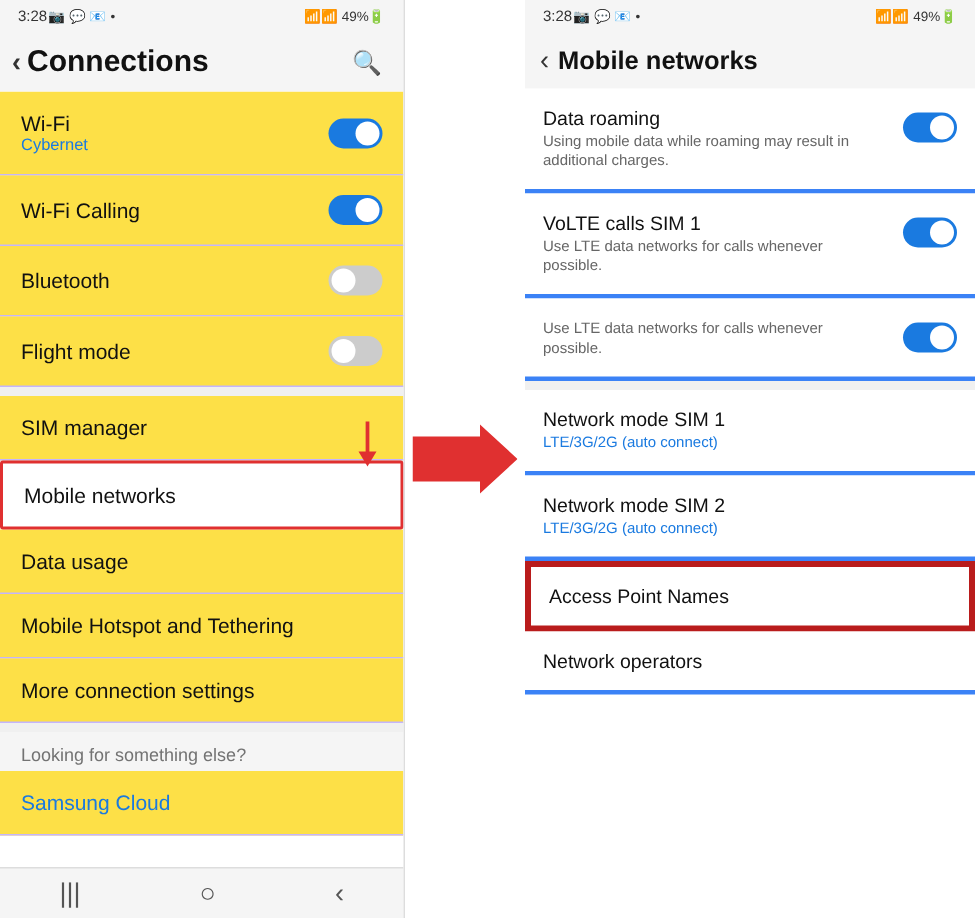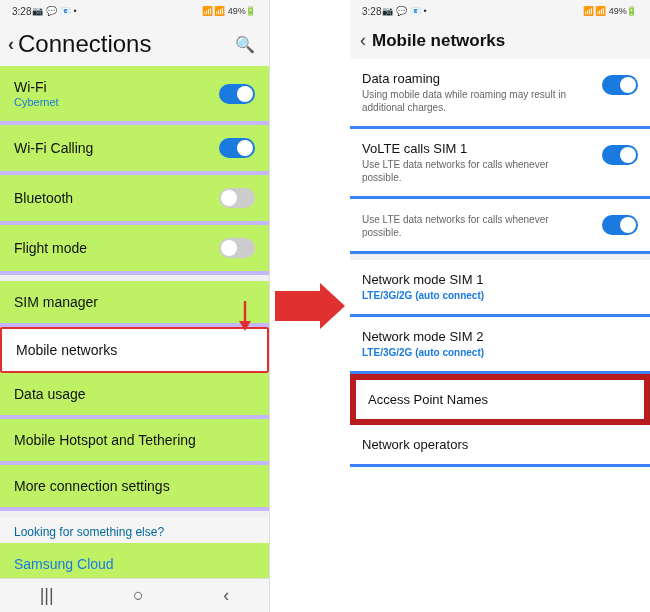--- a/index.html
+++ b/index.html
@@ -69,22 +69,22 @@
       flex: 1;
       overflow-y: hidden;
       background: #fff;
     }
 
     .menu-item {
       display: flex;
       align-items: center;
       justify-content: space-between;
       padding: 13px 14px;
-      border-bottom: 4px solid #c4b5fd;
-      background: #bef264;
+      border-bottom: 1px solid #c4b5fd;
+      background: #fde047;
       cursor: pointer;
     }
 
     .menu-item.highlighted {
       border: 2px solid #e03030;
       border-radius: 2px;
       background: #fff;
     }
 
     .menu-item-label {
@@ -121,21 +121,21 @@
       transition: left 0.2s;
     }
 
     .toggle.on::after { left: 18px; }
     .toggle.off::after { left: 2px; }
 
     .section-header {
       background: #f5f5f5;
       padding: 8px 14px 4px;
       font-size: 12px;
-      color: #0369a1;
+      color: #737373;
     }
 
     .bottom-nav {
       display: flex;
       justify-content: space-around;
       align-items: center;
       padding: 6px 0;
       background: #f5f5f5;
       border-top: 1px solid #ddd;
     }
@@ -187,21 +187,21 @@
       overflow: hidden;
     }
 
     .right-menu-item {
       padding: 12px 12px;
       border-bottom: 3px solid #3b82f6;
       background: #fff;
     }
 
     .right-menu-item.highlighted {
-      border: 6px solid #b91c1c;
+      border: 4px solid #b91c1c;
       background: #fff;
     }
 
     .right-menu-item-row {
       display: flex;
       align-items: flex-start;
       justify-content: space-between;
     }
 
     .right-menu-item-label {
@@ -213,21 +213,20 @@
     .right-menu-item-sublabel {
       font-size: 10px;
       color: #666;
       margin-top: 2px;
       max-width: 220px;
       line-height: 1.3;
     }
 
     .right-menu-item-sublabel.blue {
       color: #1a7ae0;
-      font-weight: bold;
     }
 
     .divider {
       height: 6px;
       background: #f0f0f0;
     }
 
     
     svg.red-arrow {
       width: 70px;
@@ -245,21 +244,21 @@
       <span style="font-size:9px;">📷 💬 📧 •</span>
     </div>
     <div class="status-bar-right">
       <span>📶📶 49%🔋</span>
     </div>
   </div>
 
   <div class="header">
     <div class="header-left">
       <span class="back-arrow">‹</span>
-      <span style="font-size:24px;font-weight:400;">Connections</span>
+      <span style="font-size:20px;font-weight:700;">Connections</span>
     </div>
     <span class="search-icon-header">🔍</span>
   </div>
 
   <div class="menu-list">
 
     <div class="menu-item">
       <div>
         <div class="menu-item-label">Wi-Fi</div>
         <div class="menu-item-sublabel">Cybernet</div>

